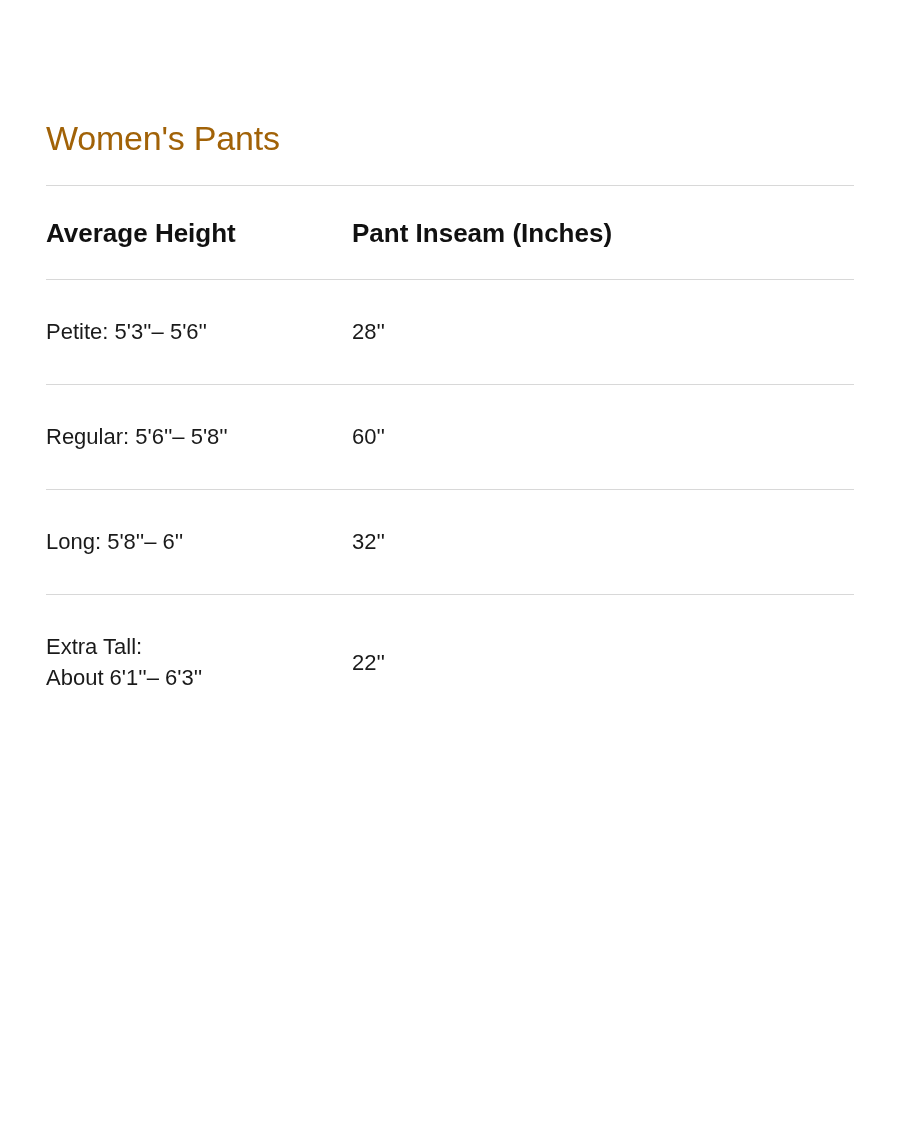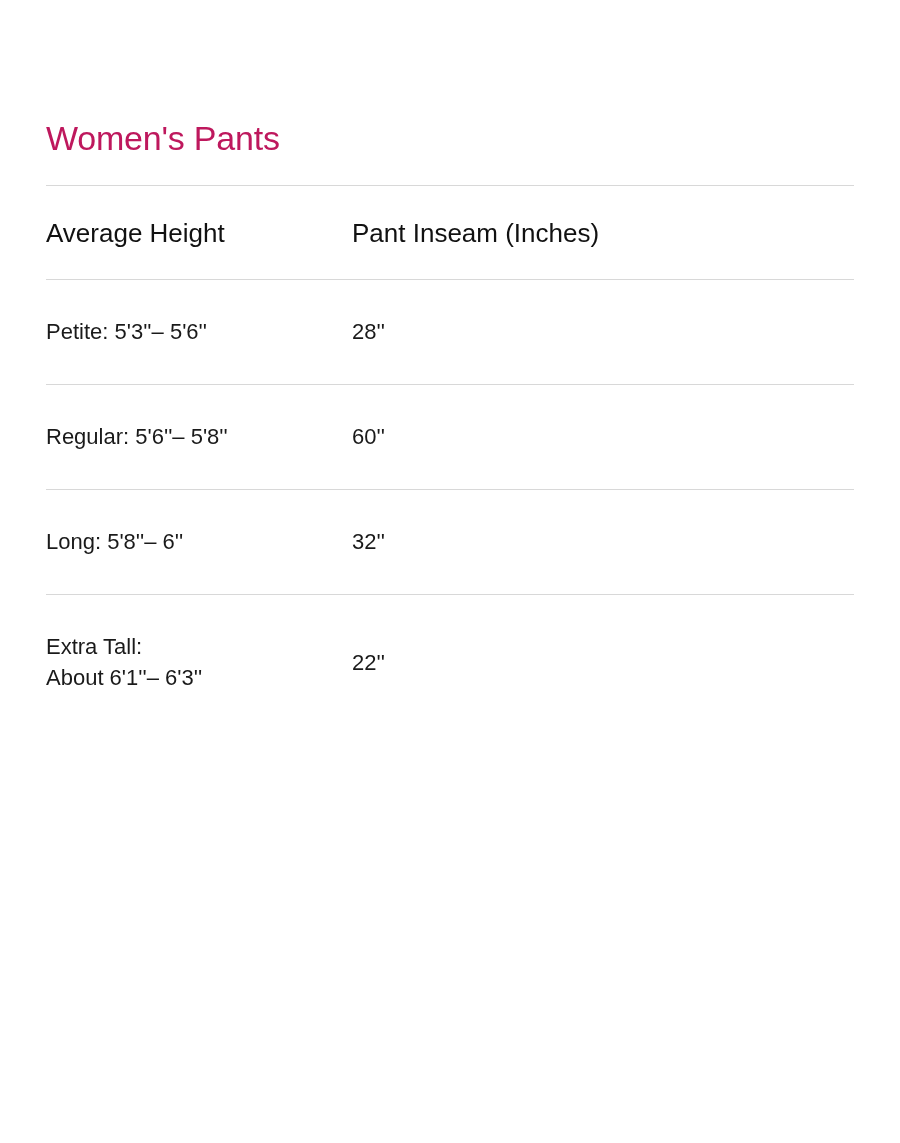--- a/index.html
+++ b/index.html
@@ -18,40 +18,40 @@
     position: relative;
     width: 900px;
     height: 1143px;
     box-sizing: border-box;
     padding: 0 46px;
   }
   .title {
     font-size: 34px;
     font-weight: 400;
     letter-spacing: -0.2px;
-    color: #be185d;
+    color: #a16207;
     margin: 0;
     padding-top: 118px;
     line-height: 1.2;
   }
   .divider {
     border: 0;
     border-top: 1px solid #d8d8d8;
     margin: 26px 0 0 0;
     width: 808px;
   }
   table.size-table {
     border-collapse: collapse;
     width: 808px;
     table-layout: fixed;
   }
   table.size-table th {
     text-align: left;
     font-size: 26px;
-    font-weight: normal;
+    font-weight: bold;
     color: #111111;
     line-height: 1.35;
     padding: 30px 0 28px 0;
     vertical-align: top;
     border-bottom: 1px solid #d8d8d8;
   }
   table.size-table td {
     font-size: 22px;
     font-weight: 400;
     color: #1a1a1a;

